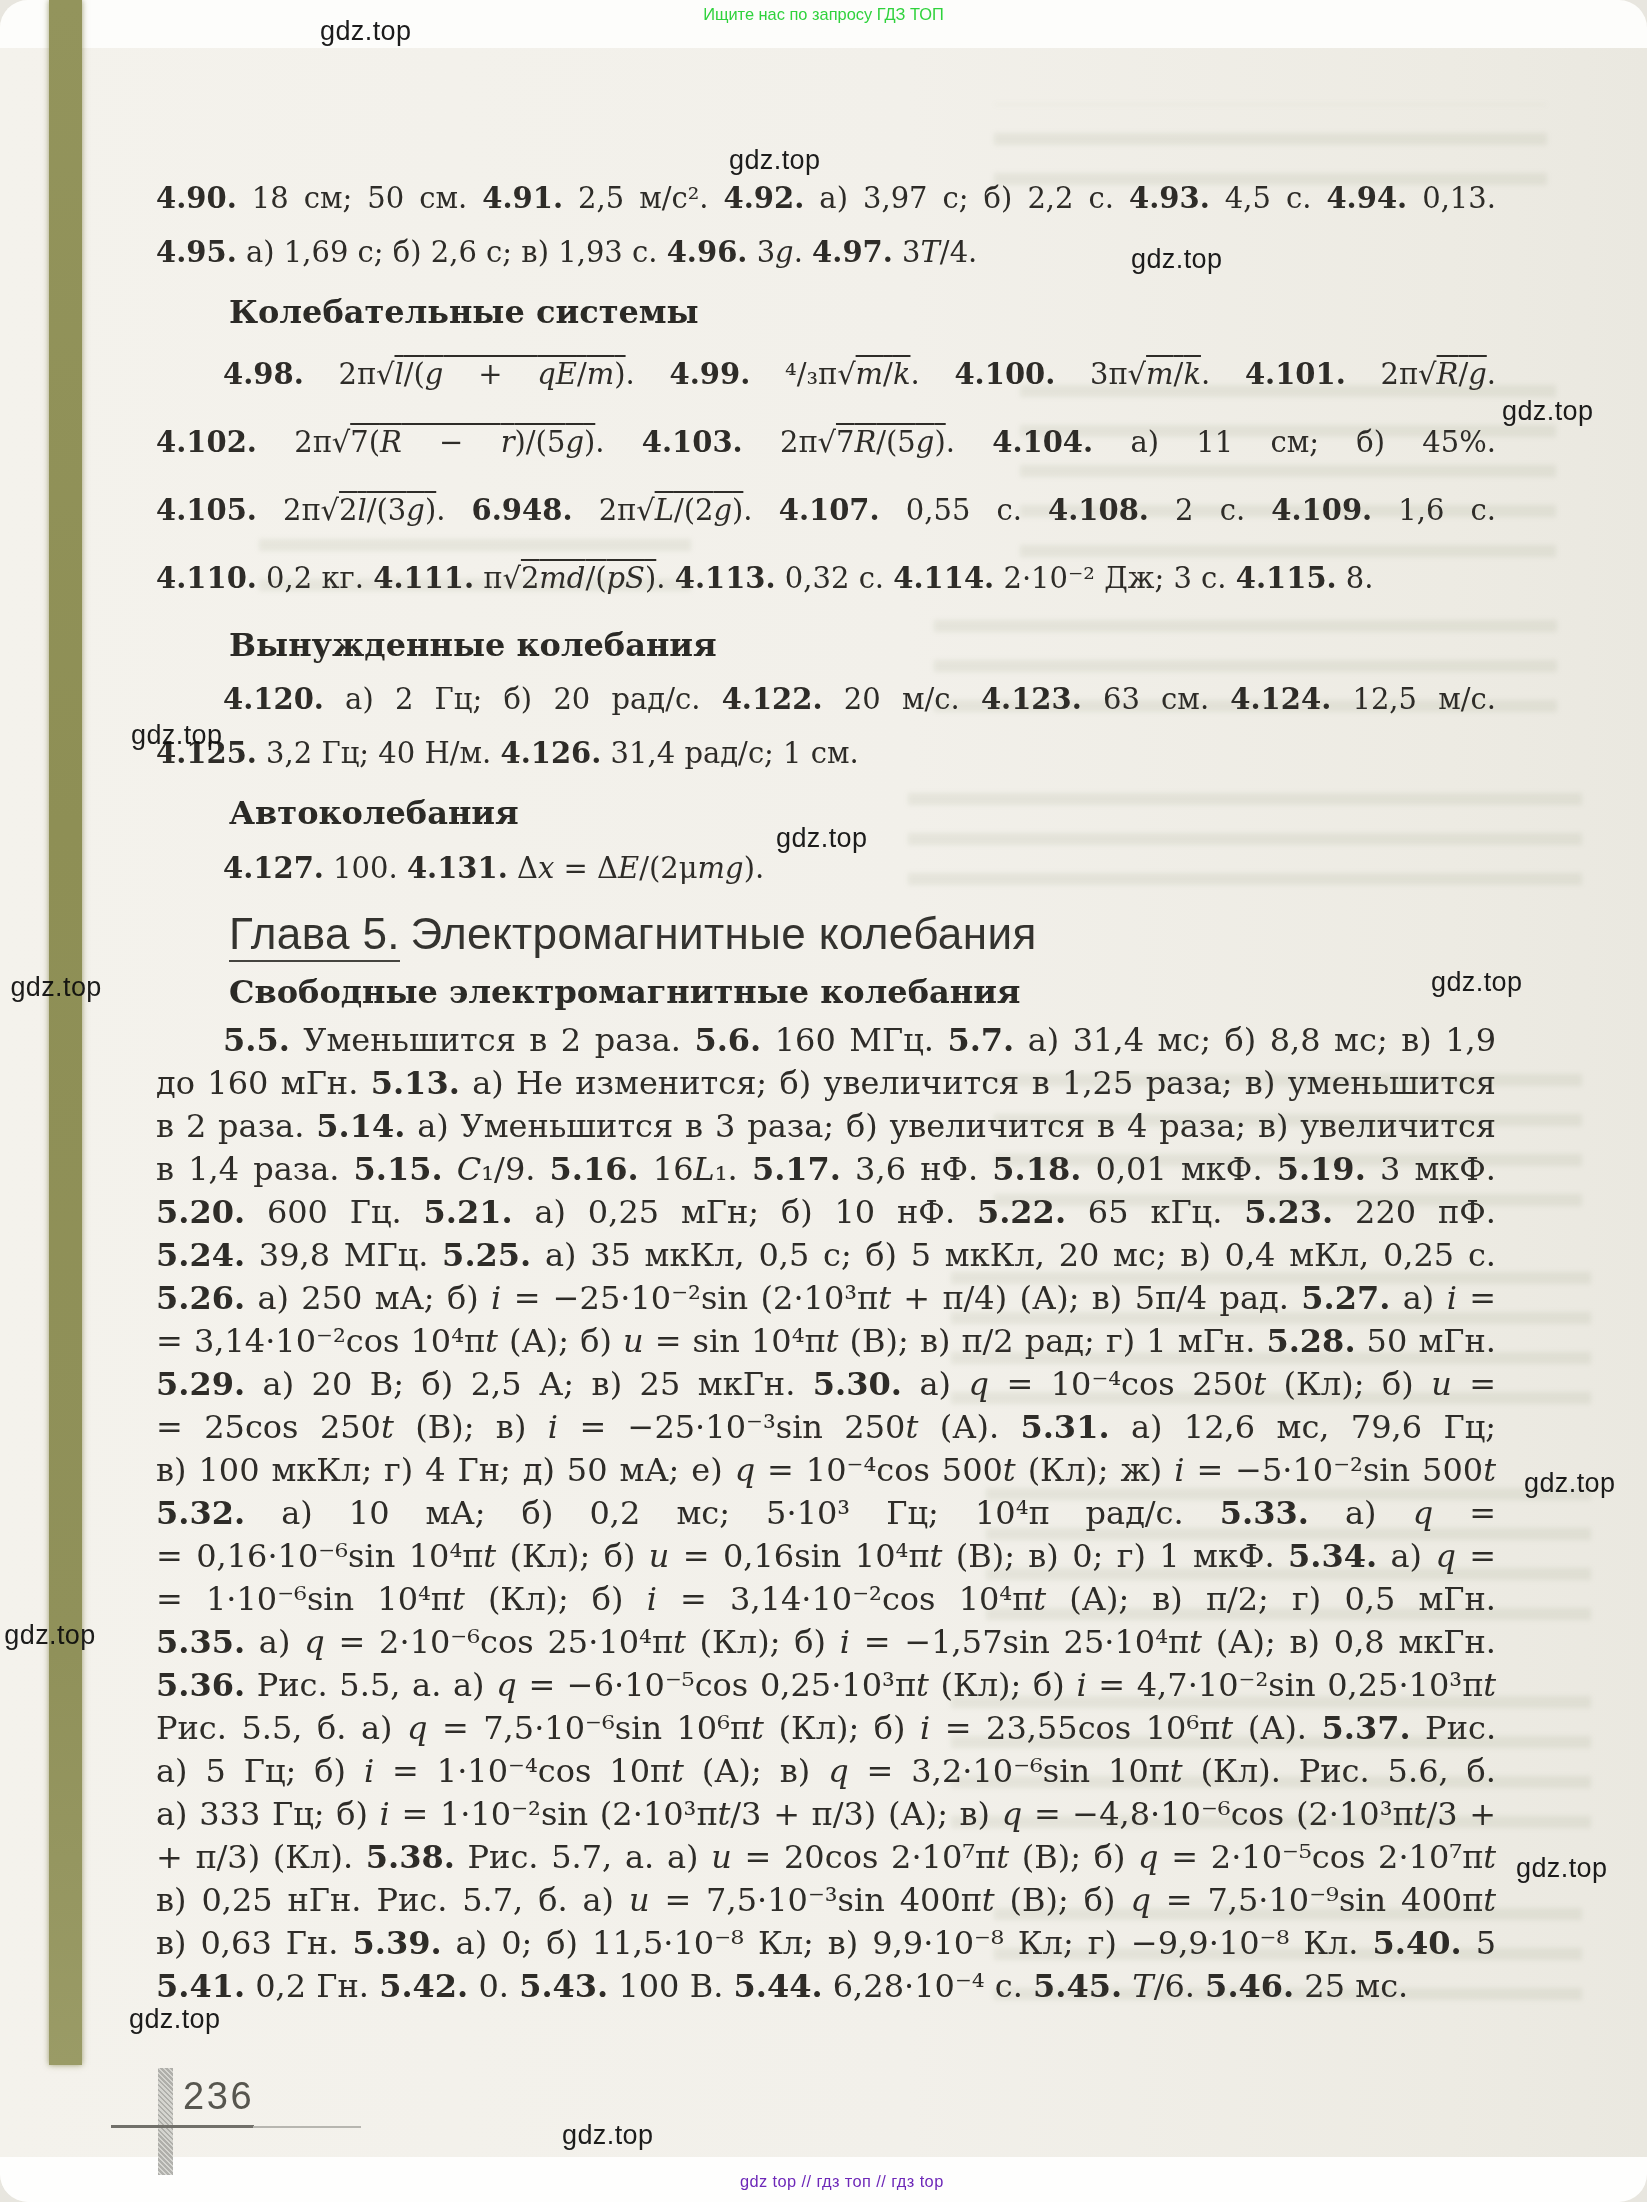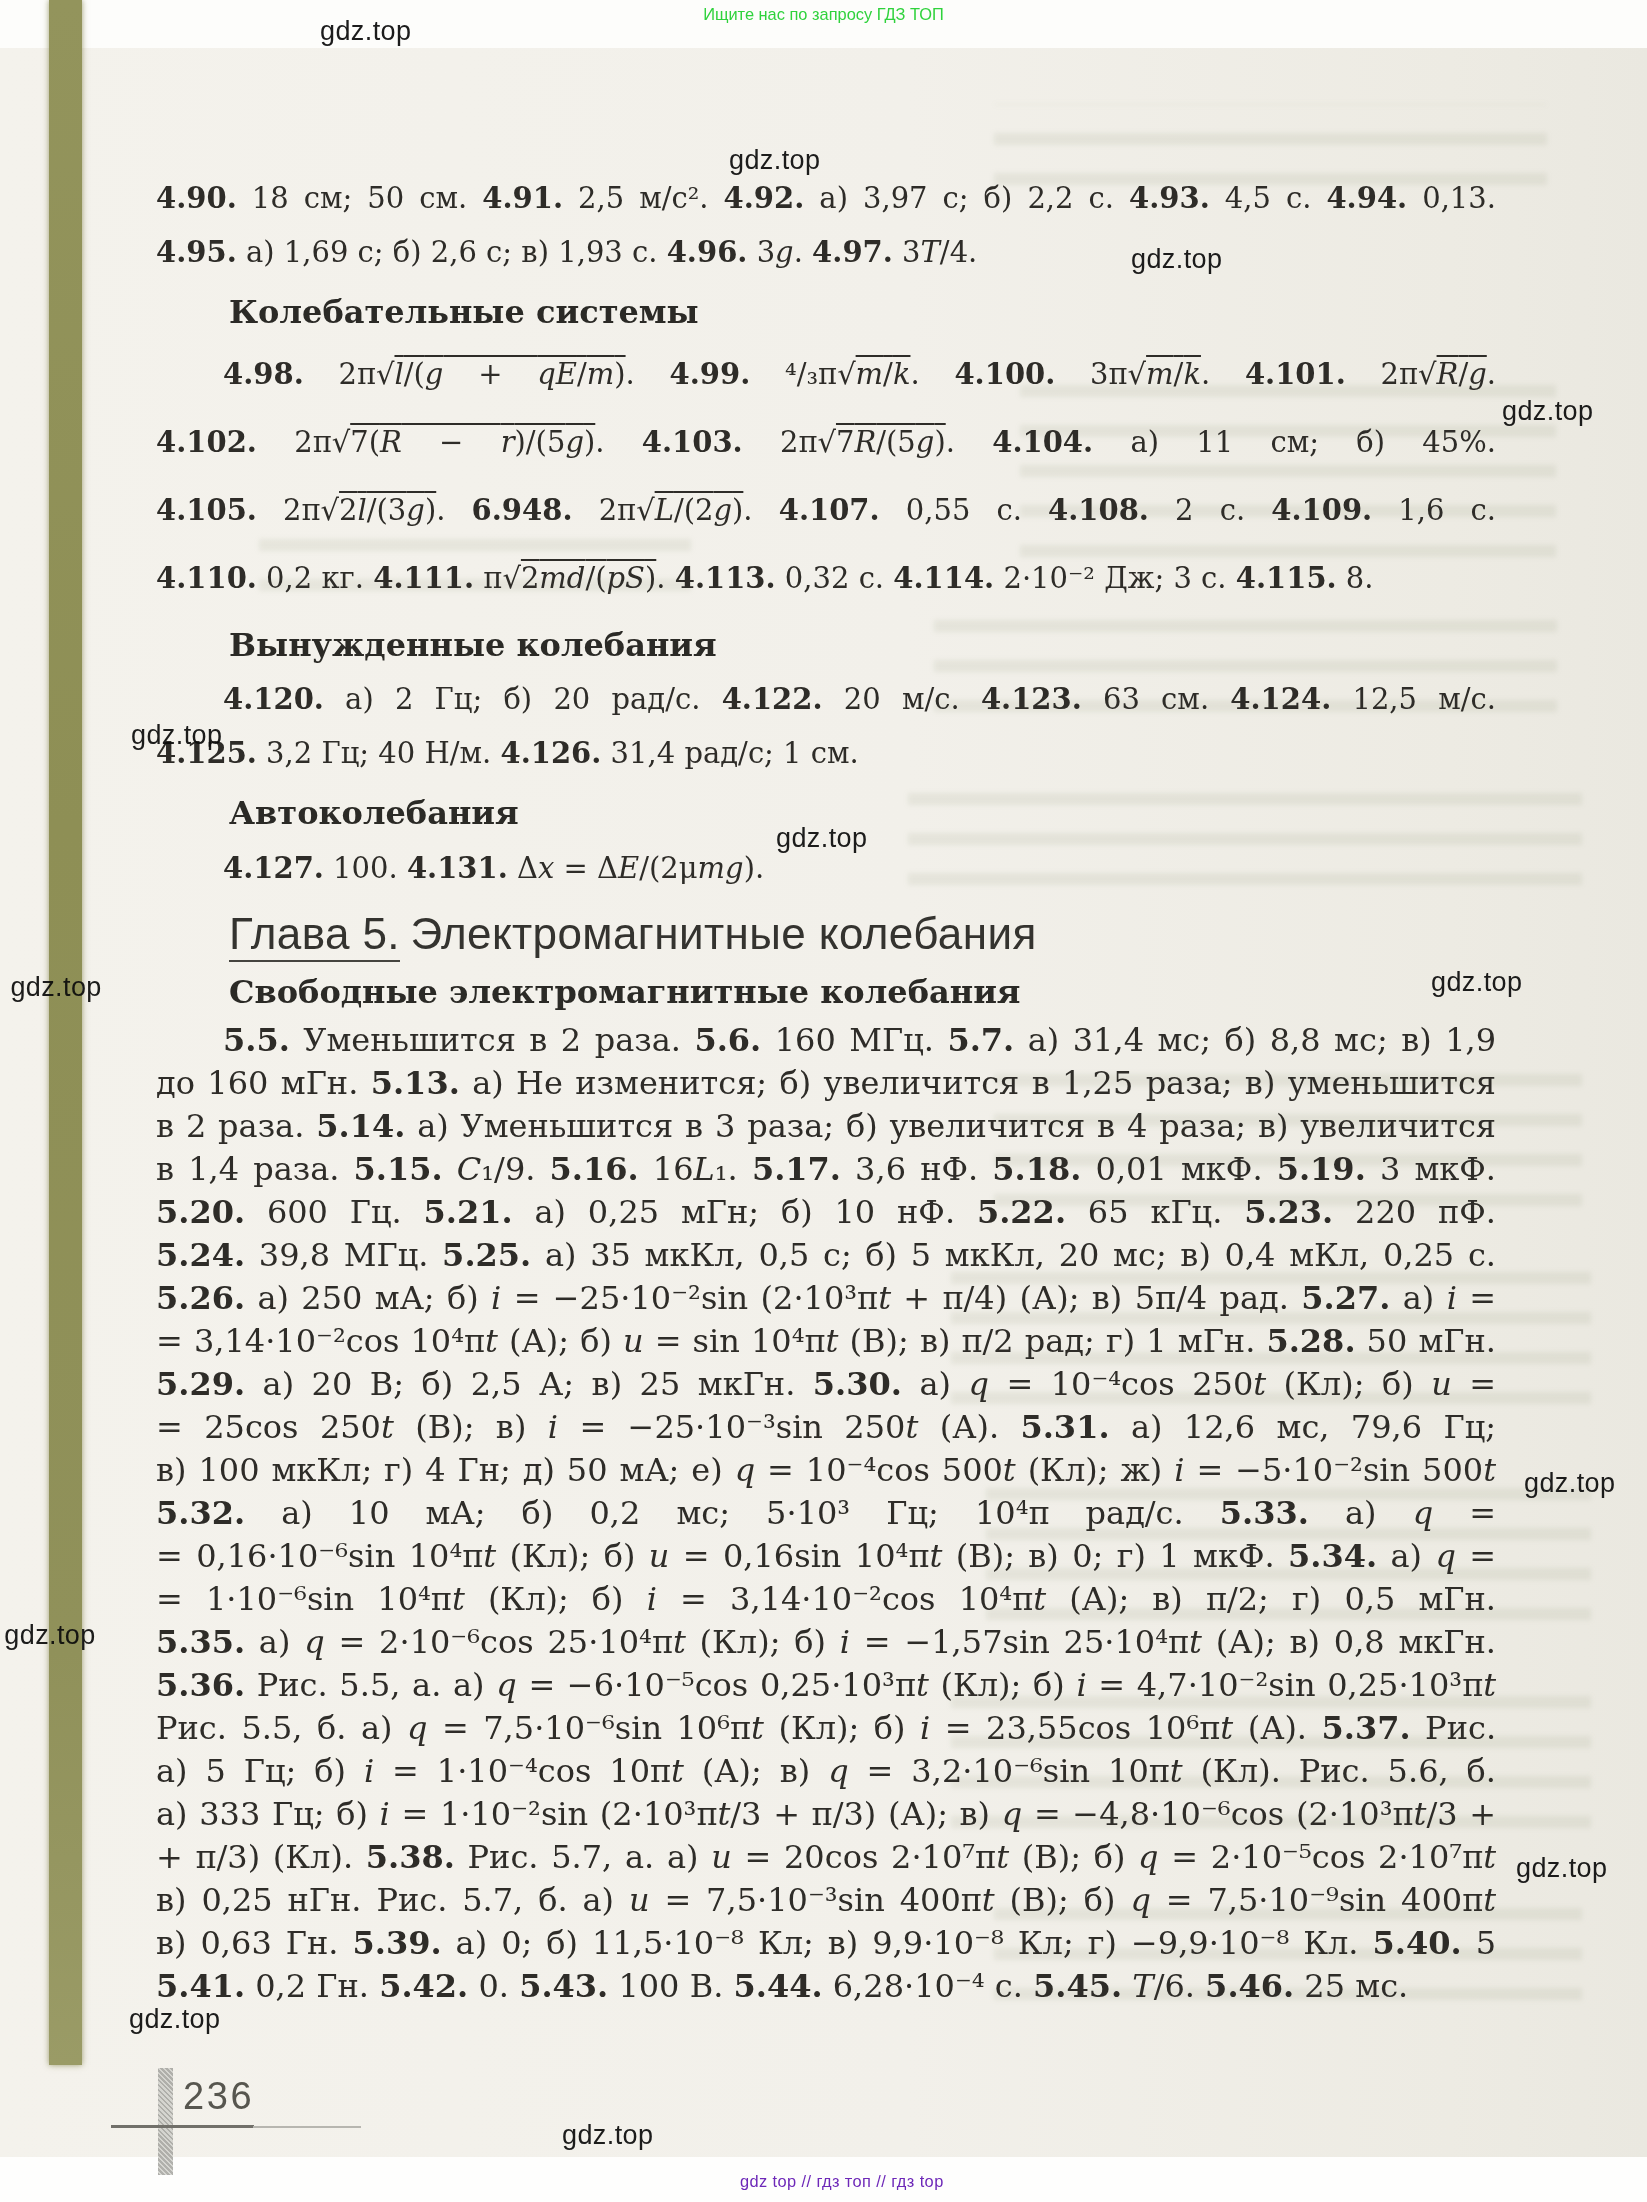--- a/index.html
+++ b/index.html
@@ -2,20 +2,21 @@
 <html style="font-size:14px"><head>
 <meta charset="utf-8">
 <style>
   html,body{margin:0;padding:0;background:#e8e6df;}
   #canvas{
     position:relative;
     width:1647px;height:2202px;
     overflow:hidden;
     background:linear-gradient(90deg,#f4f2ec 0%,#f2f0ea 55%,#edebe3 88%,#eae8e0 100%);
     font-family:"DejaVu Serif","Liberation Serif",serif;
+    border-radius:28px;
   }
   
   #canvas::before{content:"";position:absolute;left:0;top:0;width:100%;height:48px;background:#fdfdfb;}
   
   #canvas::after{content:"";position:absolute;left:0;bottom:0;width:100%;height:45px;background:#fefefd;}
 
   .promo{
     position:absolute;left:0;top:5.2px;width:100%;text-align:center;
     font-family:"Liberation Sans",sans-serif;font-size:16.4px;color:#2fd23c;z-index:9;
   }

